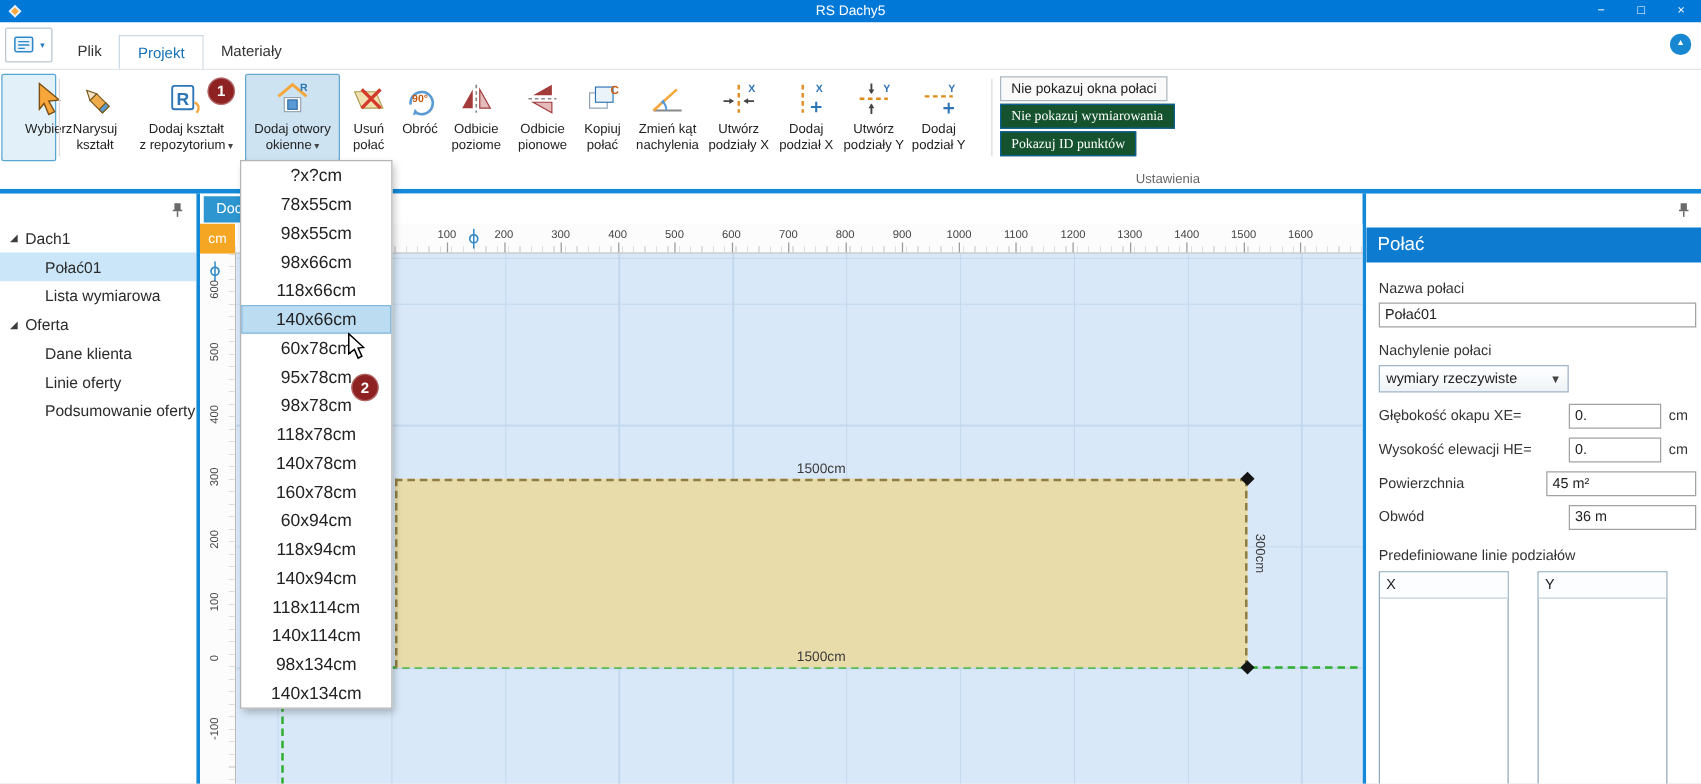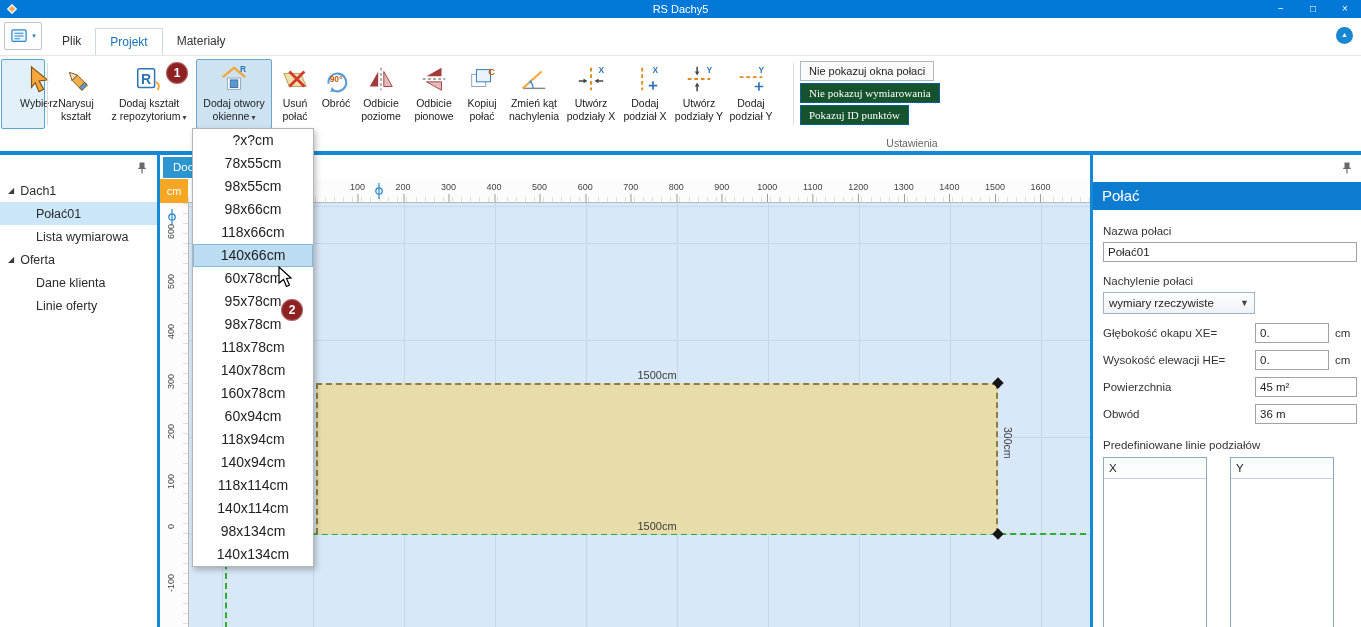--- a/index.html
+++ b/index.html
@@ -331,21 +331,21 @@
             <div>podział Y</div>
           </div>
         </div>
         <div class="vsep" style="margin-left: 16px;"></div>
       </div>
     <div class="settings">
         <div class="sbtn">Nie pokazuj okna połaci</div>
         <div class="sbtn on">Nie pokazuj wymiarowania</div>
         <div class="sbtn on">Pokazuj ID punktów</div>
       </div>
-    <div class="grp-label" style="left:832px;width:160px;">Ustawienia</div>
+    <div class="grp-label" style="left:800px;width:160px;text-align:right;">Ustawienia</div>
   </div>
   <div class="accent"></div>
 
   <div class="main">
 
     <div class="sidebar">
       <svg class="pin" viewBox="0 0 14 14">
           <path d="M4.5 1.5 h5 v5.2 h1.3 v1.3 H3.2 V6.7 h1.3 Z" fill="#6a6a6a"></path>
           <rect x="6.4" y="8" width="1.2" height="4.5" fill="#6a6a6a"></rect>
         </svg>
@@ -362,20 +362,23 @@
           </div>
           <div class="titem" style="padding-left: 8px;">
             <span class="exp">◢</span>
             <span>Oferta</span>
           </div>
           <div class="titem" style="padding-left: 36px;">
             <span>Dane klienta</span>
           </div>
           <div class="titem" style="padding-left: 36px;">
             <span>Linie oferty</span>
+          </div>
+          <div class="titem" style="padding-left: 36px;">
+            <span>Podsumowanie oferty</span>
           </div>
         </div>
     </div>
 
     <div class="vdivider"></div>
 
     <div class="canvasR">
       <div class="tabstrip">
         <div class="doctab">Doc</div>
       </div>
@@ -454,21 +457,21 @@
               <div class="pfield" style="width: 74px;">0.</div>
               <span class="psuffix">cm</span>
             </div>
             <div class="prow">
               <div class="plabel">Wysokość elewacji HE=</div>
               <div class="pfield" style="width: 74px;">0.</div>
               <span class="psuffix">cm</span>
             </div>
             <div class="prow">
               <div class="plabel">Powierzchnia</div>
-              <div class="pfield" style="width: 102px;">45 m²</div>
+              <div class="pfield" style="width: 120px;">45 m²</div>
             </div>
             <div class="prow">
               <div class="plabel">Obwód</div>
               <div class="pfield" style="width: 102px;">36 m</div>
             </div>
           </div>
         <div class="plabel lbl-predef">Predefiniowane linie podziałów</div>
         <div class="plists">
           <div class="plist">
             <div class="plhead">X</div>

